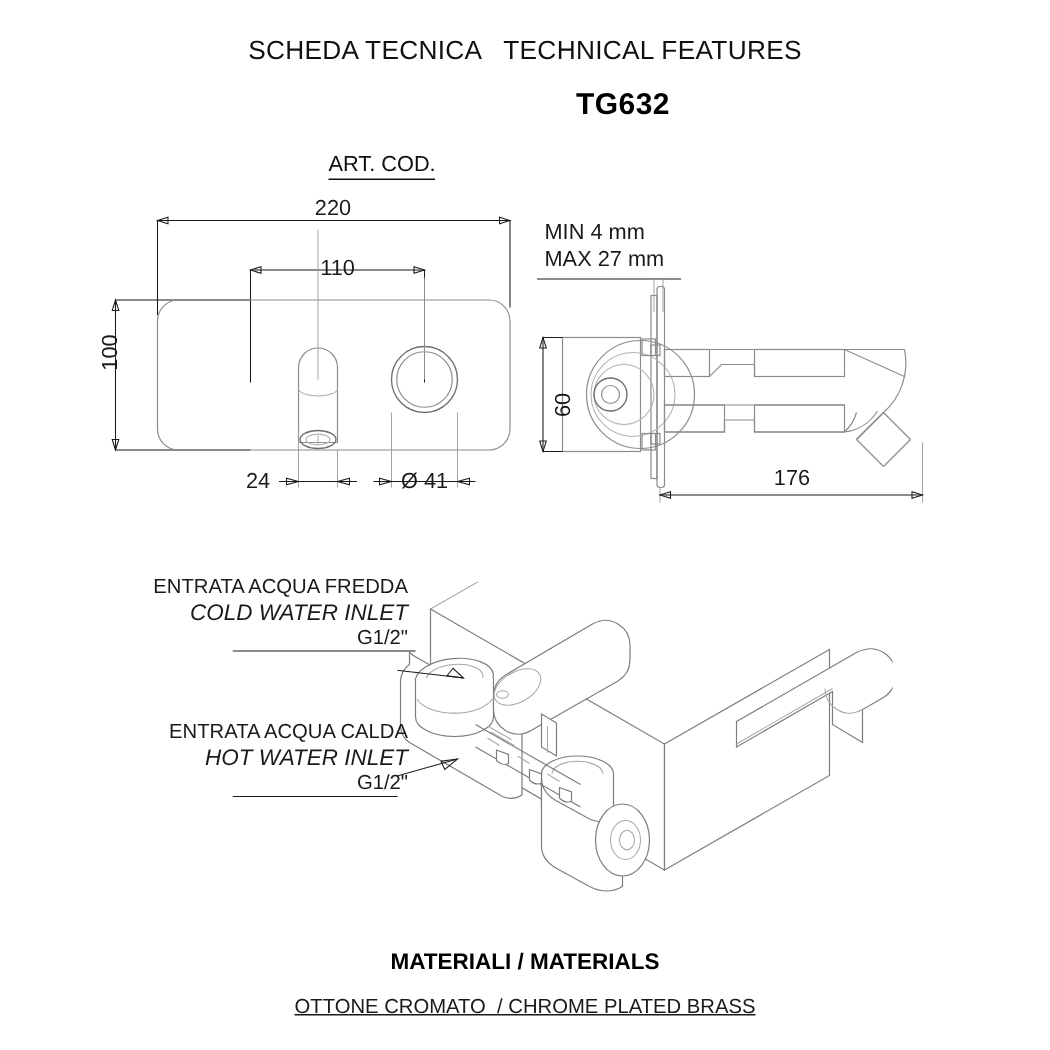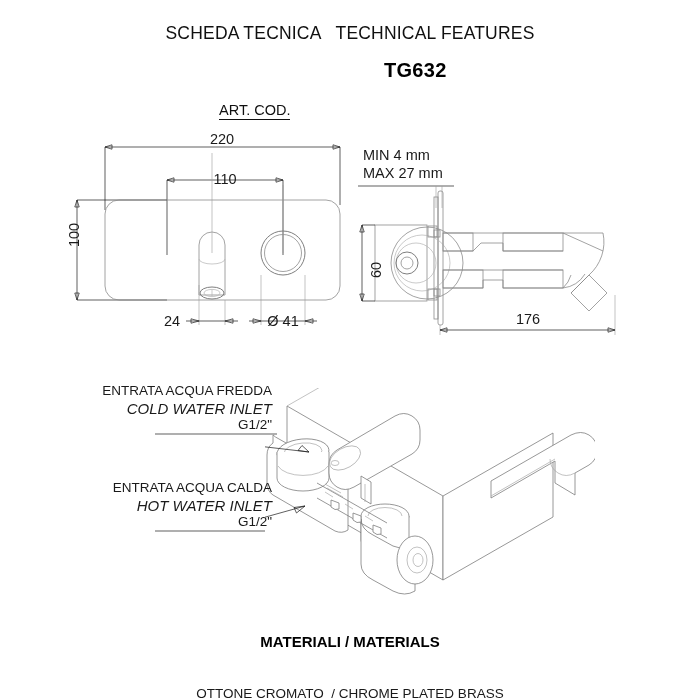--- a/index.html
+++ b/index.html
@@ -279,15 +279,15 @@
   <div class="txt note-it right" style="left:272px; top:497px;">HOT WATER INLET</div>
   <div class="txt note right" style="left:272px; top:514px;">G1/2"</div>
 
   <svg width="290" height="160" style="position:absolute; left:155px; top:380px;">
     <line class="ln thin" x1="0" y1="54" x2="122" y2="54"></line>
     <line class="ln thin" x1="0" y1="151" x2="110" y2="151"></line>
   </svg>
 
   <div class="txt foot-bold center" style="left:350px; top:633px;">MATERIALI / MATERIALS</div>
 
-  <div class="txt foot center" style="left:350px; top:686px;">OTTONE CROMATO  / CHROME PLATED BRASS</div>
+  <div class="txt foot center" style="left:350px; top:663px;text-decoration:underline;">OTTONE CROMATO  / CHROME PLATED BRASS</div>
 
 </div>
 
 </body></html>

